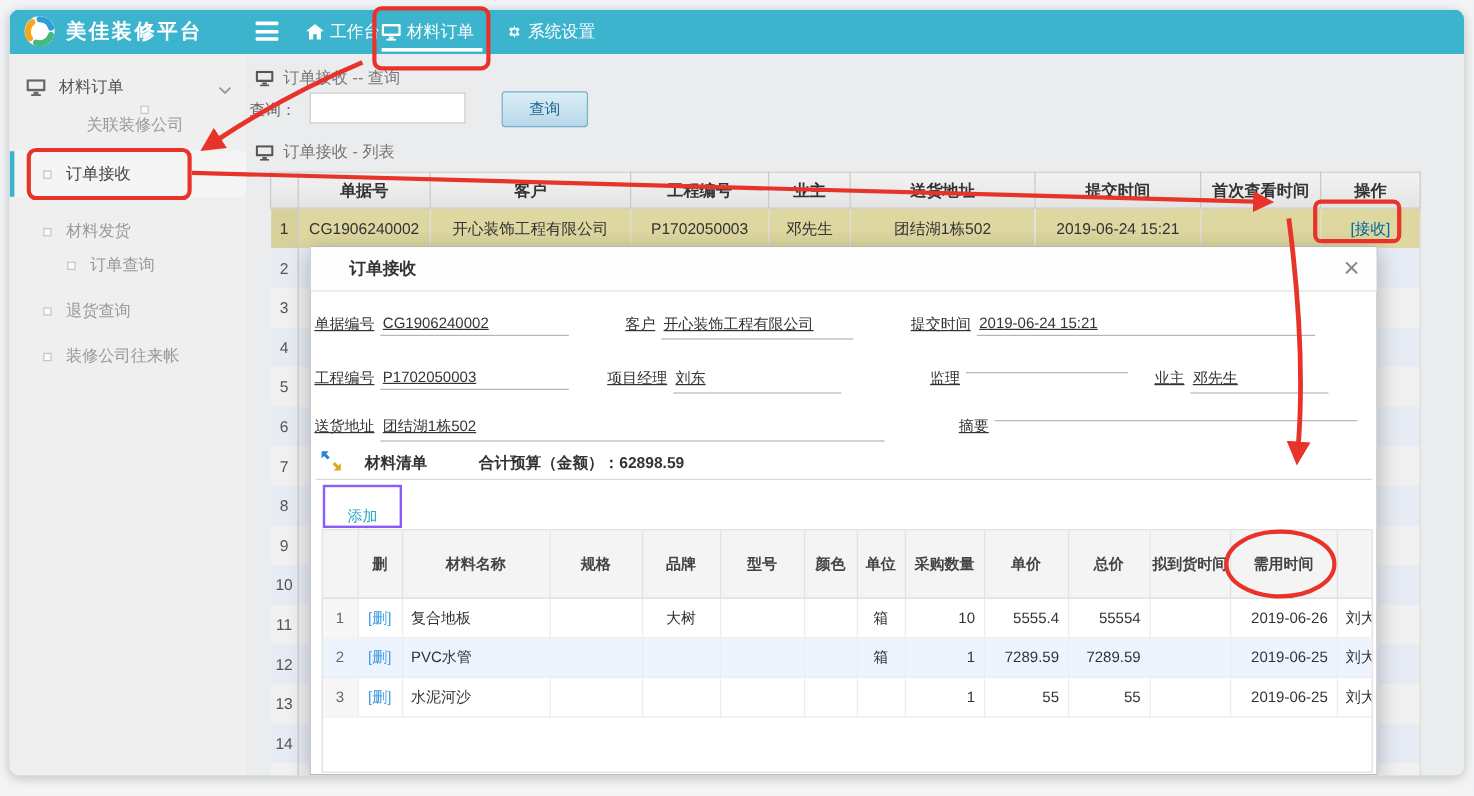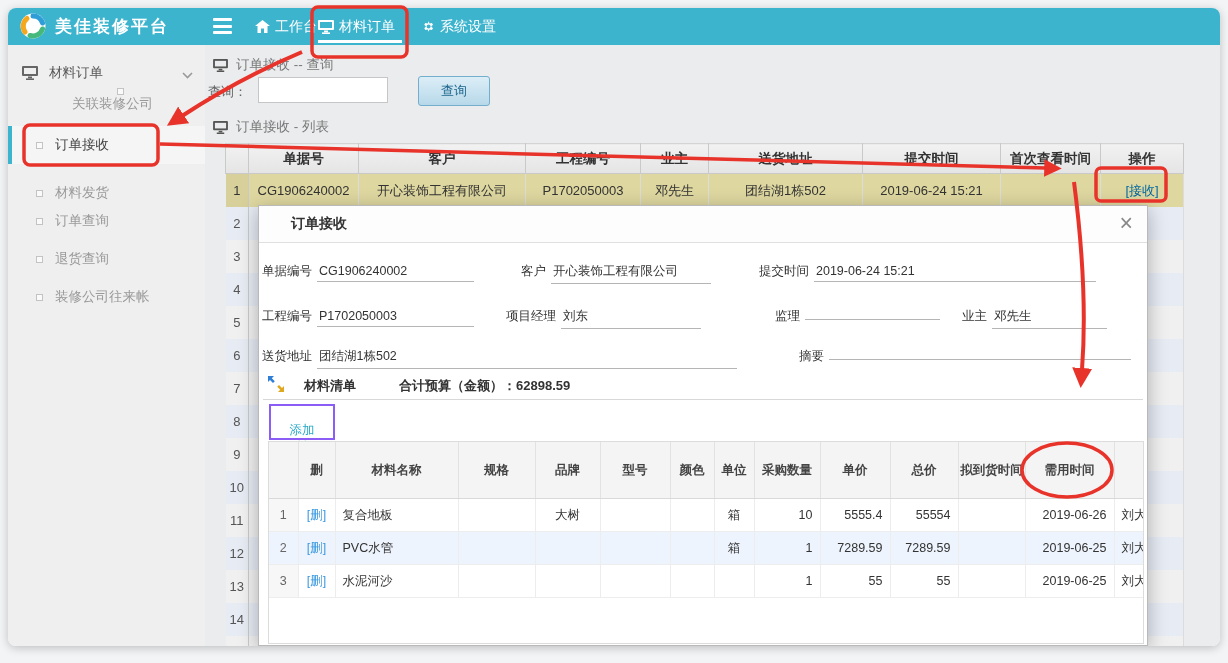--- a/index.html
+++ b/index.html
@@ -54,21 +54,21 @@
   table.bgt td.rownum{background:#e7e7e7;color:#555;border-right:1px solid #c9c9c9;}
   table.bgt tr.selected td.rownum{background:#d8d09a;}
   .accept-link{color:#0369a1;cursor:pointer;text-decoration:none;}
 
   
   #modal{position:absolute;left:250px;top:197px;width:890px;height:441px;background:#fff;border:1px solid #b9b9b9;
          box-shadow:0 4px 18px rgba(0,0,0,.28);box-sizing:border-box;z-index:10;}
   .modal-head{position:absolute;left:0;top:0;width:100%;height:36px;border-bottom:1px solid #e0e0e0;background:#fdfdfd;}
   .modal-title{position:absolute;left:32px;top:9px;font-size:14px;font-weight:bold;color:#333;}
   .modal-close{position:absolute;right:10px;top:3px;font-size:23px;color:#888;cursor:pointer;line-height:28px;padding:0 4px;}
-  .fld{position:absolute;display:flex;align-items:center;height:22px;font-size:12.5px;color:#333;}
+  .fld{position:absolute;display:flex;align-items:flex-start;height:22px;font-size:12.5px;color:#333;text-decoration:underline;}
   .flabel{white-space:nowrap;padding-right:5px;padding-bottom:3px;color:#333;}
   .fval{flex:1;border-bottom:1px solid #b5b5b5;padding:0 2px 3px 2px;white-space:nowrap;overflow:hidden;}
   .mat-sec{position:absolute;left:0;top:167px;width:100%;height:26px;padding-left:34px;}
   .mat-sec .micon{position:absolute;left:8px;top:2px;}
   .mat-title{position:absolute;left:45px;top:4px;font-size:13px;font-weight:bold;color:#333;}
   .mat-budget{position:absolute;left:140px;top:4px;font-size:13px;font-weight:bold;color:#333;}
   .mat-sep{position:absolute;left:4px;top:193px;width:880px;border-top:1px solid #d8d8d8;}
   .add-btn{position:absolute;left:10px;top:198px;width:66px;height:27px;background:#fff;border:2px solid #8b5cf6;
            color:#25a8c5;font-size:12.5px;cursor:pointer;padding:16px;}
   #mat-wrap{position:absolute;left:9px;top:235px;width:876px;height:203px;border:1px solid #dcdcdc;background:#fff;overflow:hidden;box-sizing:border-box;}
@@ -162,21 +162,21 @@
             <span class="silabel">关联装修公司</span>
           </div>
           <div class="side-item active" style="top: 81px;">
             <span class="bullet"></span>
             <span class="silabel">订单接收</span>
           </div>
           <div class="side-item" style="top: 129px;">
             <span class="bullet"></span>
             <span class="silabel">材料发货</span>
           </div>
-          <div class="side-item" style="top: 157px;">
+          <div class="side-item" style="top: 157px; padding-left: 20px;">
             <span class="bullet"></span>
             <span class="silabel">订单查询</span>
           </div>
           <div class="side-item" style="top: 195px;">
             <span class="bullet"></span>
             <span class="silabel">退货查询</span>
           </div>
           <div class="side-item" style="top: 233px;">
             <span class="bullet"></span>
             <span class="silabel">装修公司往来帐</span>

